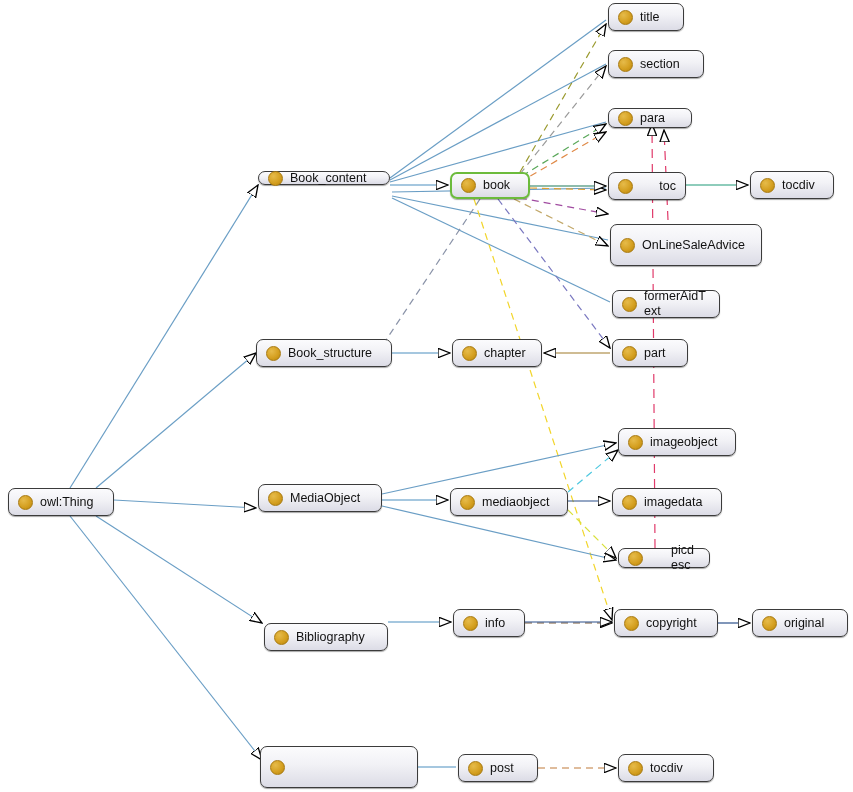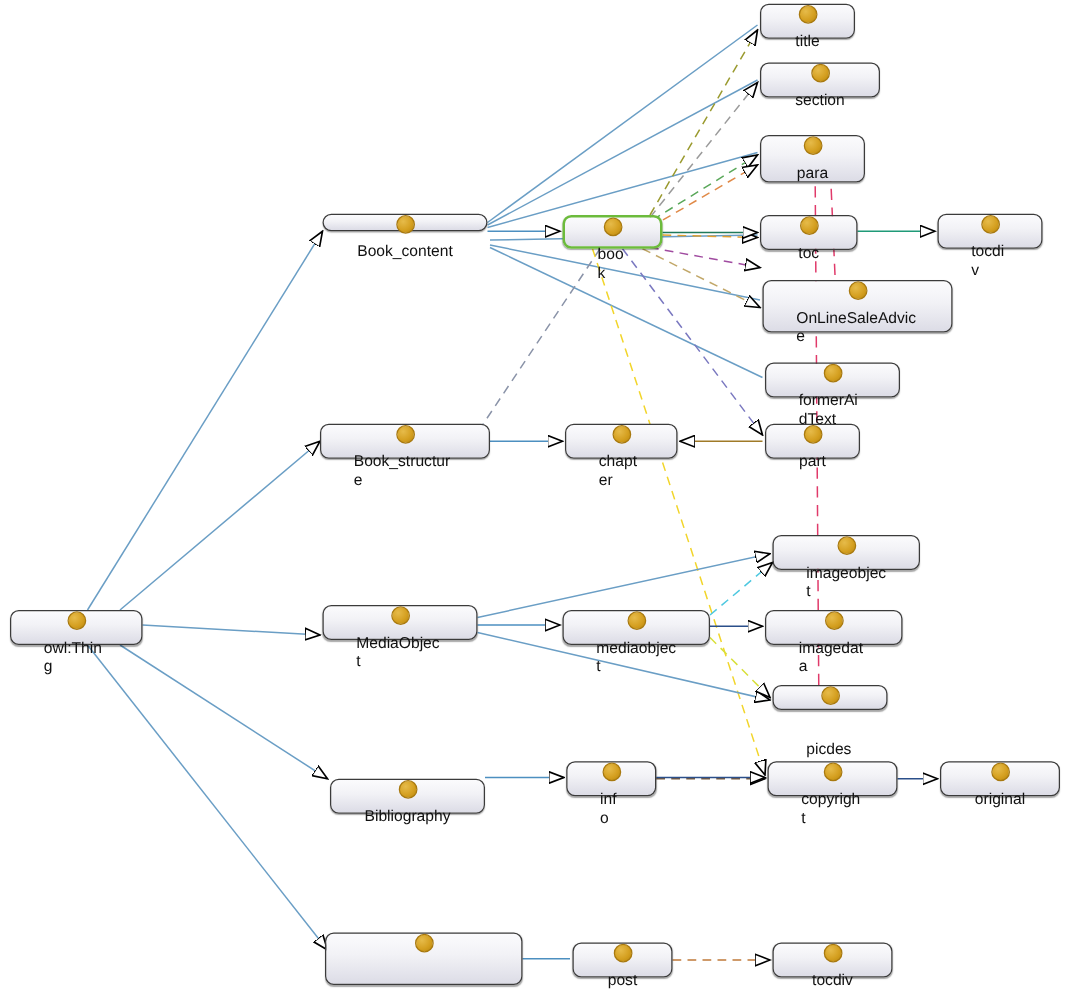--- a/index.html
+++ b/index.html
@@ -5,21 +5,21 @@
   html,body{margin:0;padding:0;background:#fff;}
   body{width:853px;height:792px;overflow:hidden;
        font-family:"Liberation Sans","DejaVu Sans",sans-serif;}
   #canvas{position:relative;width:853px;height:792px;background:#ffffff;}
   #edges{position:absolute;left:0;top:0;width:853px;height:792px;}
   .node{position:absolute;box-sizing:border-box;
         border:1px solid #3b3b3b;border-radius:7px;
         background:linear-gradient(to bottom,#fbfbfd 0%,#f2f2f6 42%,#dcdce6 100%);
         box-shadow:0 1px 1px rgba(0,0,0,.35);
         display:flex;align-items:center;gap:7px;
-        padding:0 26px;color:#111;font-size:12.5px;line-height:1.18;flex-direction:column;}
+        padding:0 9px;color:#111;font-size:12.5px;line-height:1.18;}
   .node.sel{border:2px solid #6cbb3c;}
   .node .dot{flex:0 0 auto;width:13px;height:13px;border-radius:50%;
        background:radial-gradient(circle at 35% 32%,#e6bb4a 0%,#d5a021 55%,#b8860b 100%);
        border:1px solid #a8790f;}
   .node .lbl{flex:1 1 auto;white-space:normal;word-break:break-all;}
   .node.two{align-items:center;}
 </style>
 </head>
 <body>
 
@@ -138,25 +138,25 @@
         <span class="lbl">post</span>
       </div>
       <div class="node" style="left: 608px; top: 3px; width: 76px; height: 28px;">
         <span class="dot"></span>
         <span class="lbl">title</span>
       </div>
       <div class="node" style="left: 608px; top: 50px; width: 96px; height: 28px;">
         <span class="dot"></span>
         <span class="lbl">section</span>
       </div>
-      <div class="node" style="left: 608px; top: 108px; width: 84px; height: 38px; text-align: center;">
+      <div class="node" style="left: 608px; top: 108px; width: 84px; height: 20px;">
         <span class="dot"></span>
         <span class="lbl">para</span>
       </div>
-      <div class="node" style="left: 608px; top: 172px; width: 78px; height: 28px;">
+      <div class="node" style="left: 608px; top: 172px; width: 78px; height: 28px; text-align: right;">
         <span class="dot"></span>
         <span class="lbl">toc</span>
       </div>
       <div class="node two" style="left: 610px; top: 224px; width: 152px; height: 42px;">
         <span class="dot"></span>
         <span class="lbl">OnLineSaleAdvice</span>
       </div>
       <div class="node" style="left: 612px; top: 290px; width: 108px; height: 28px;">
         <span class="dot"></span>
         <span class="lbl">formerAidText</span>

